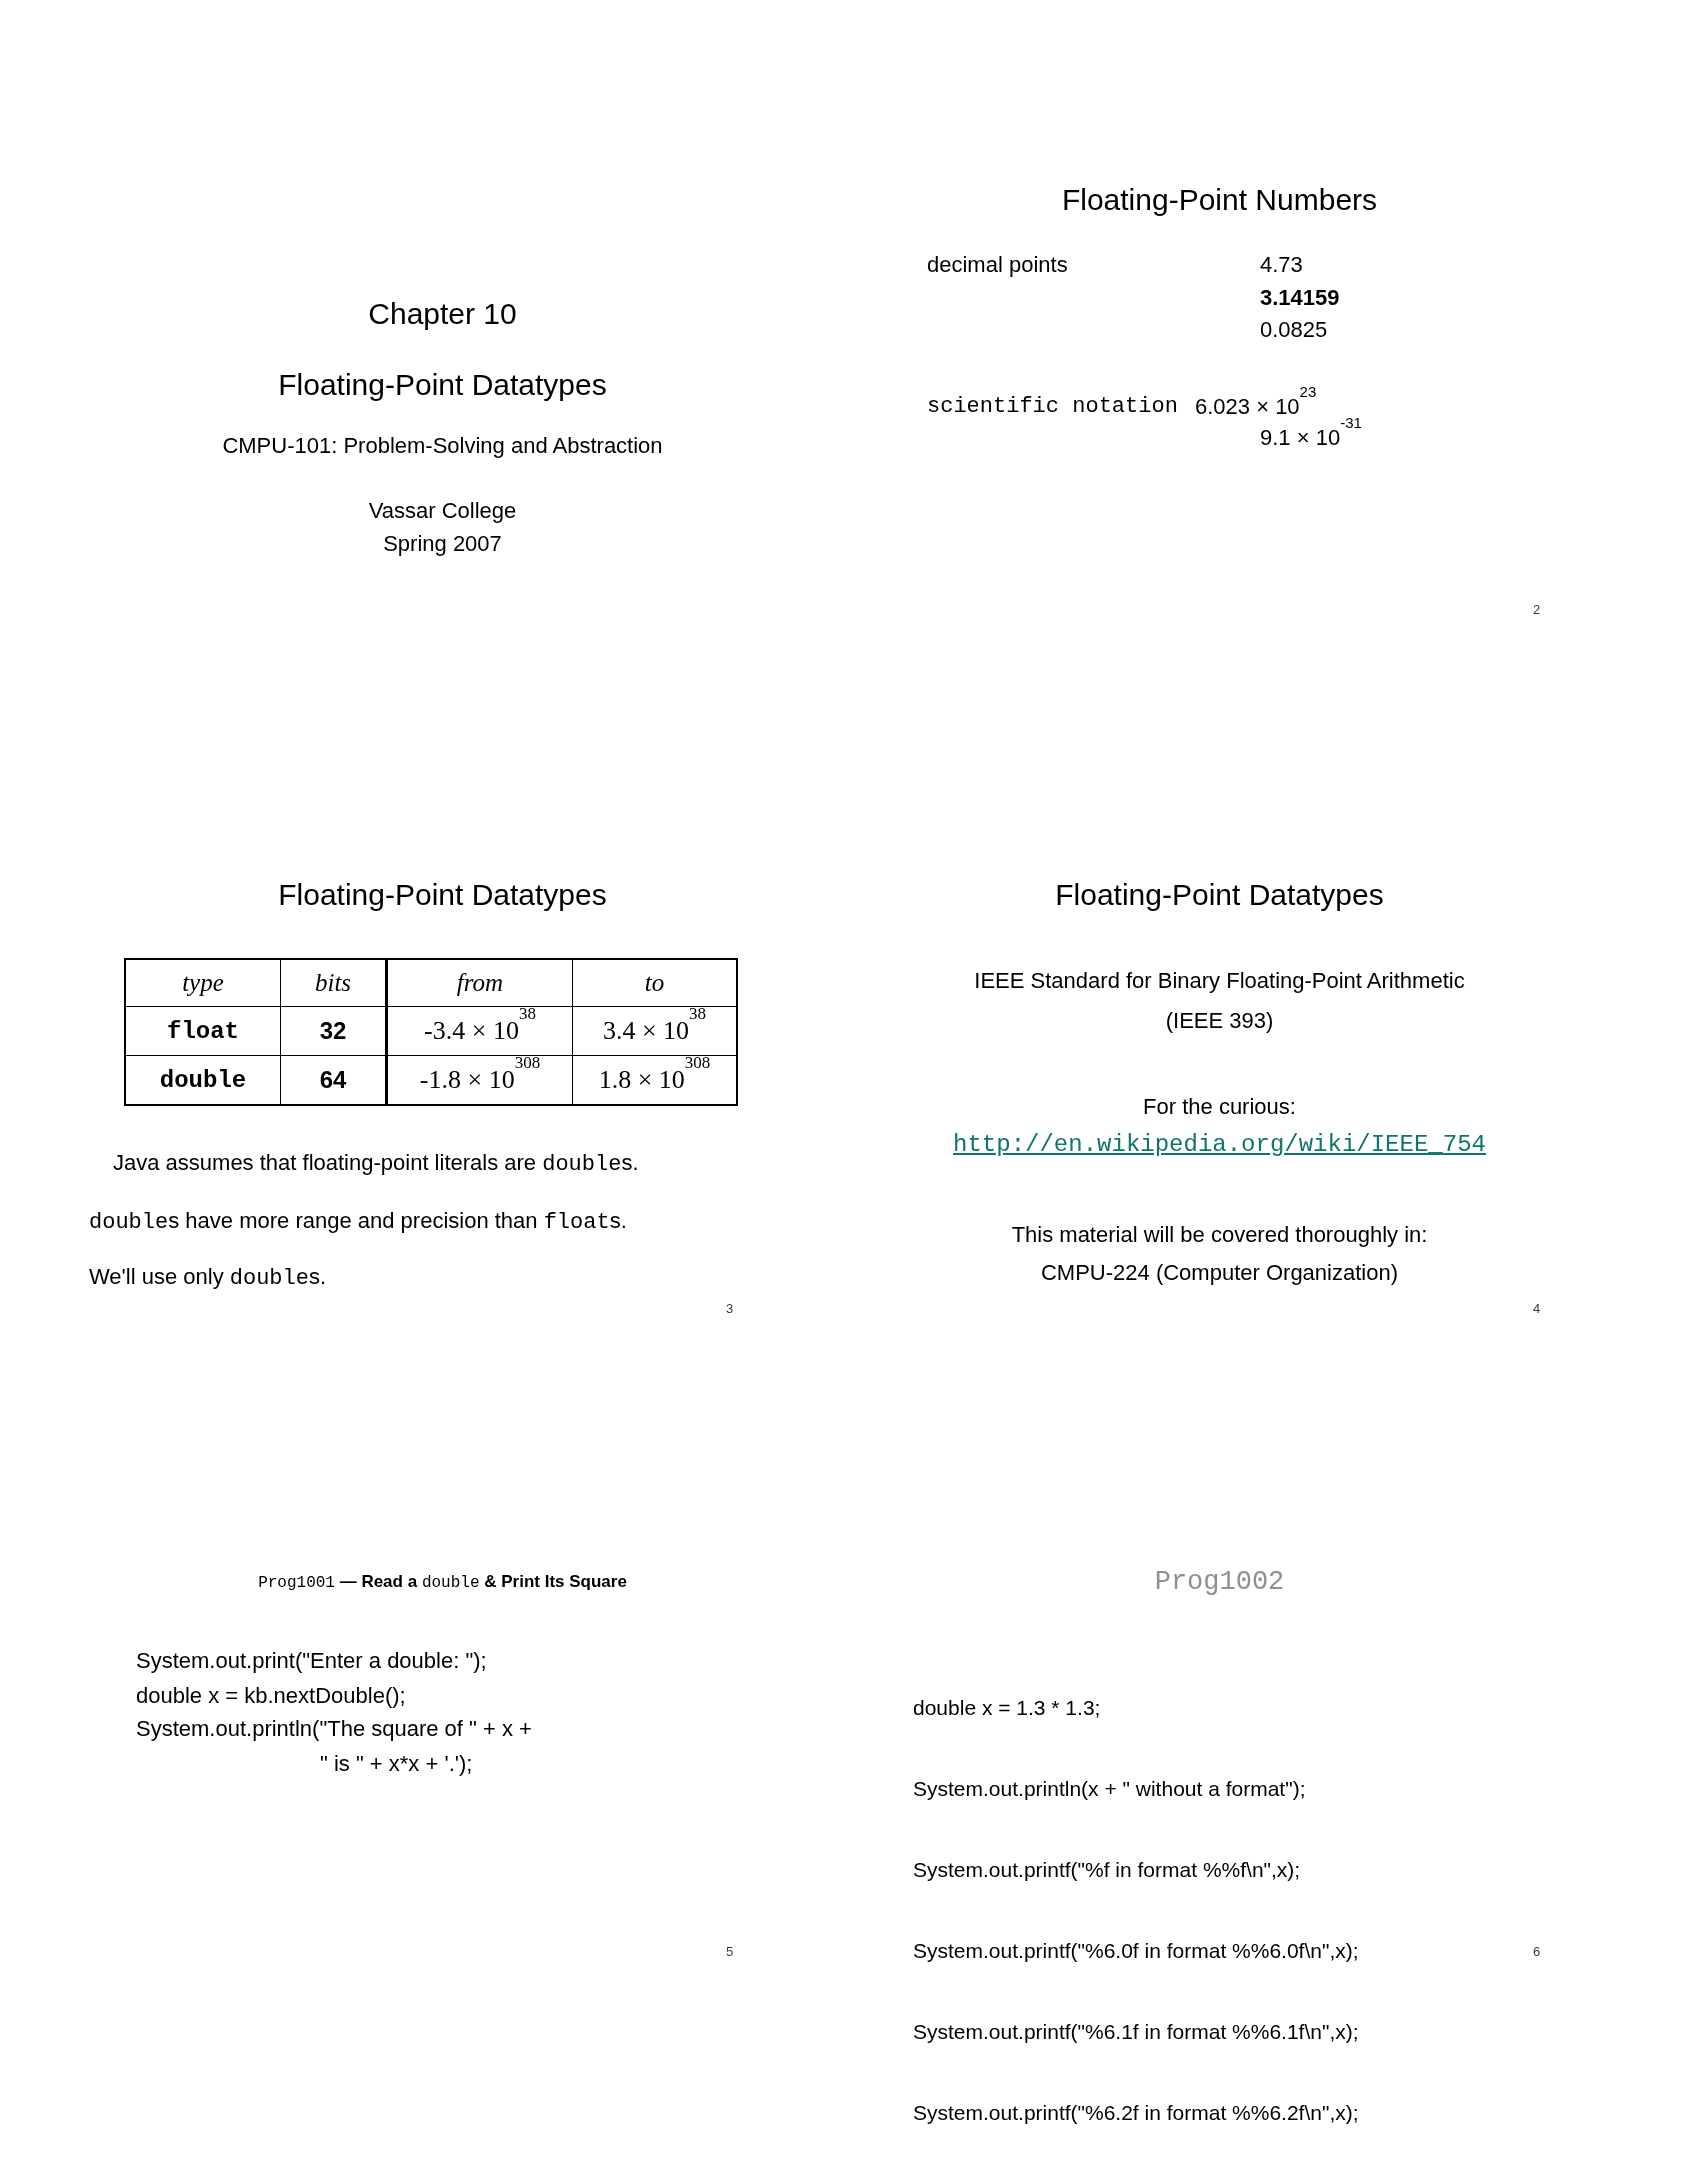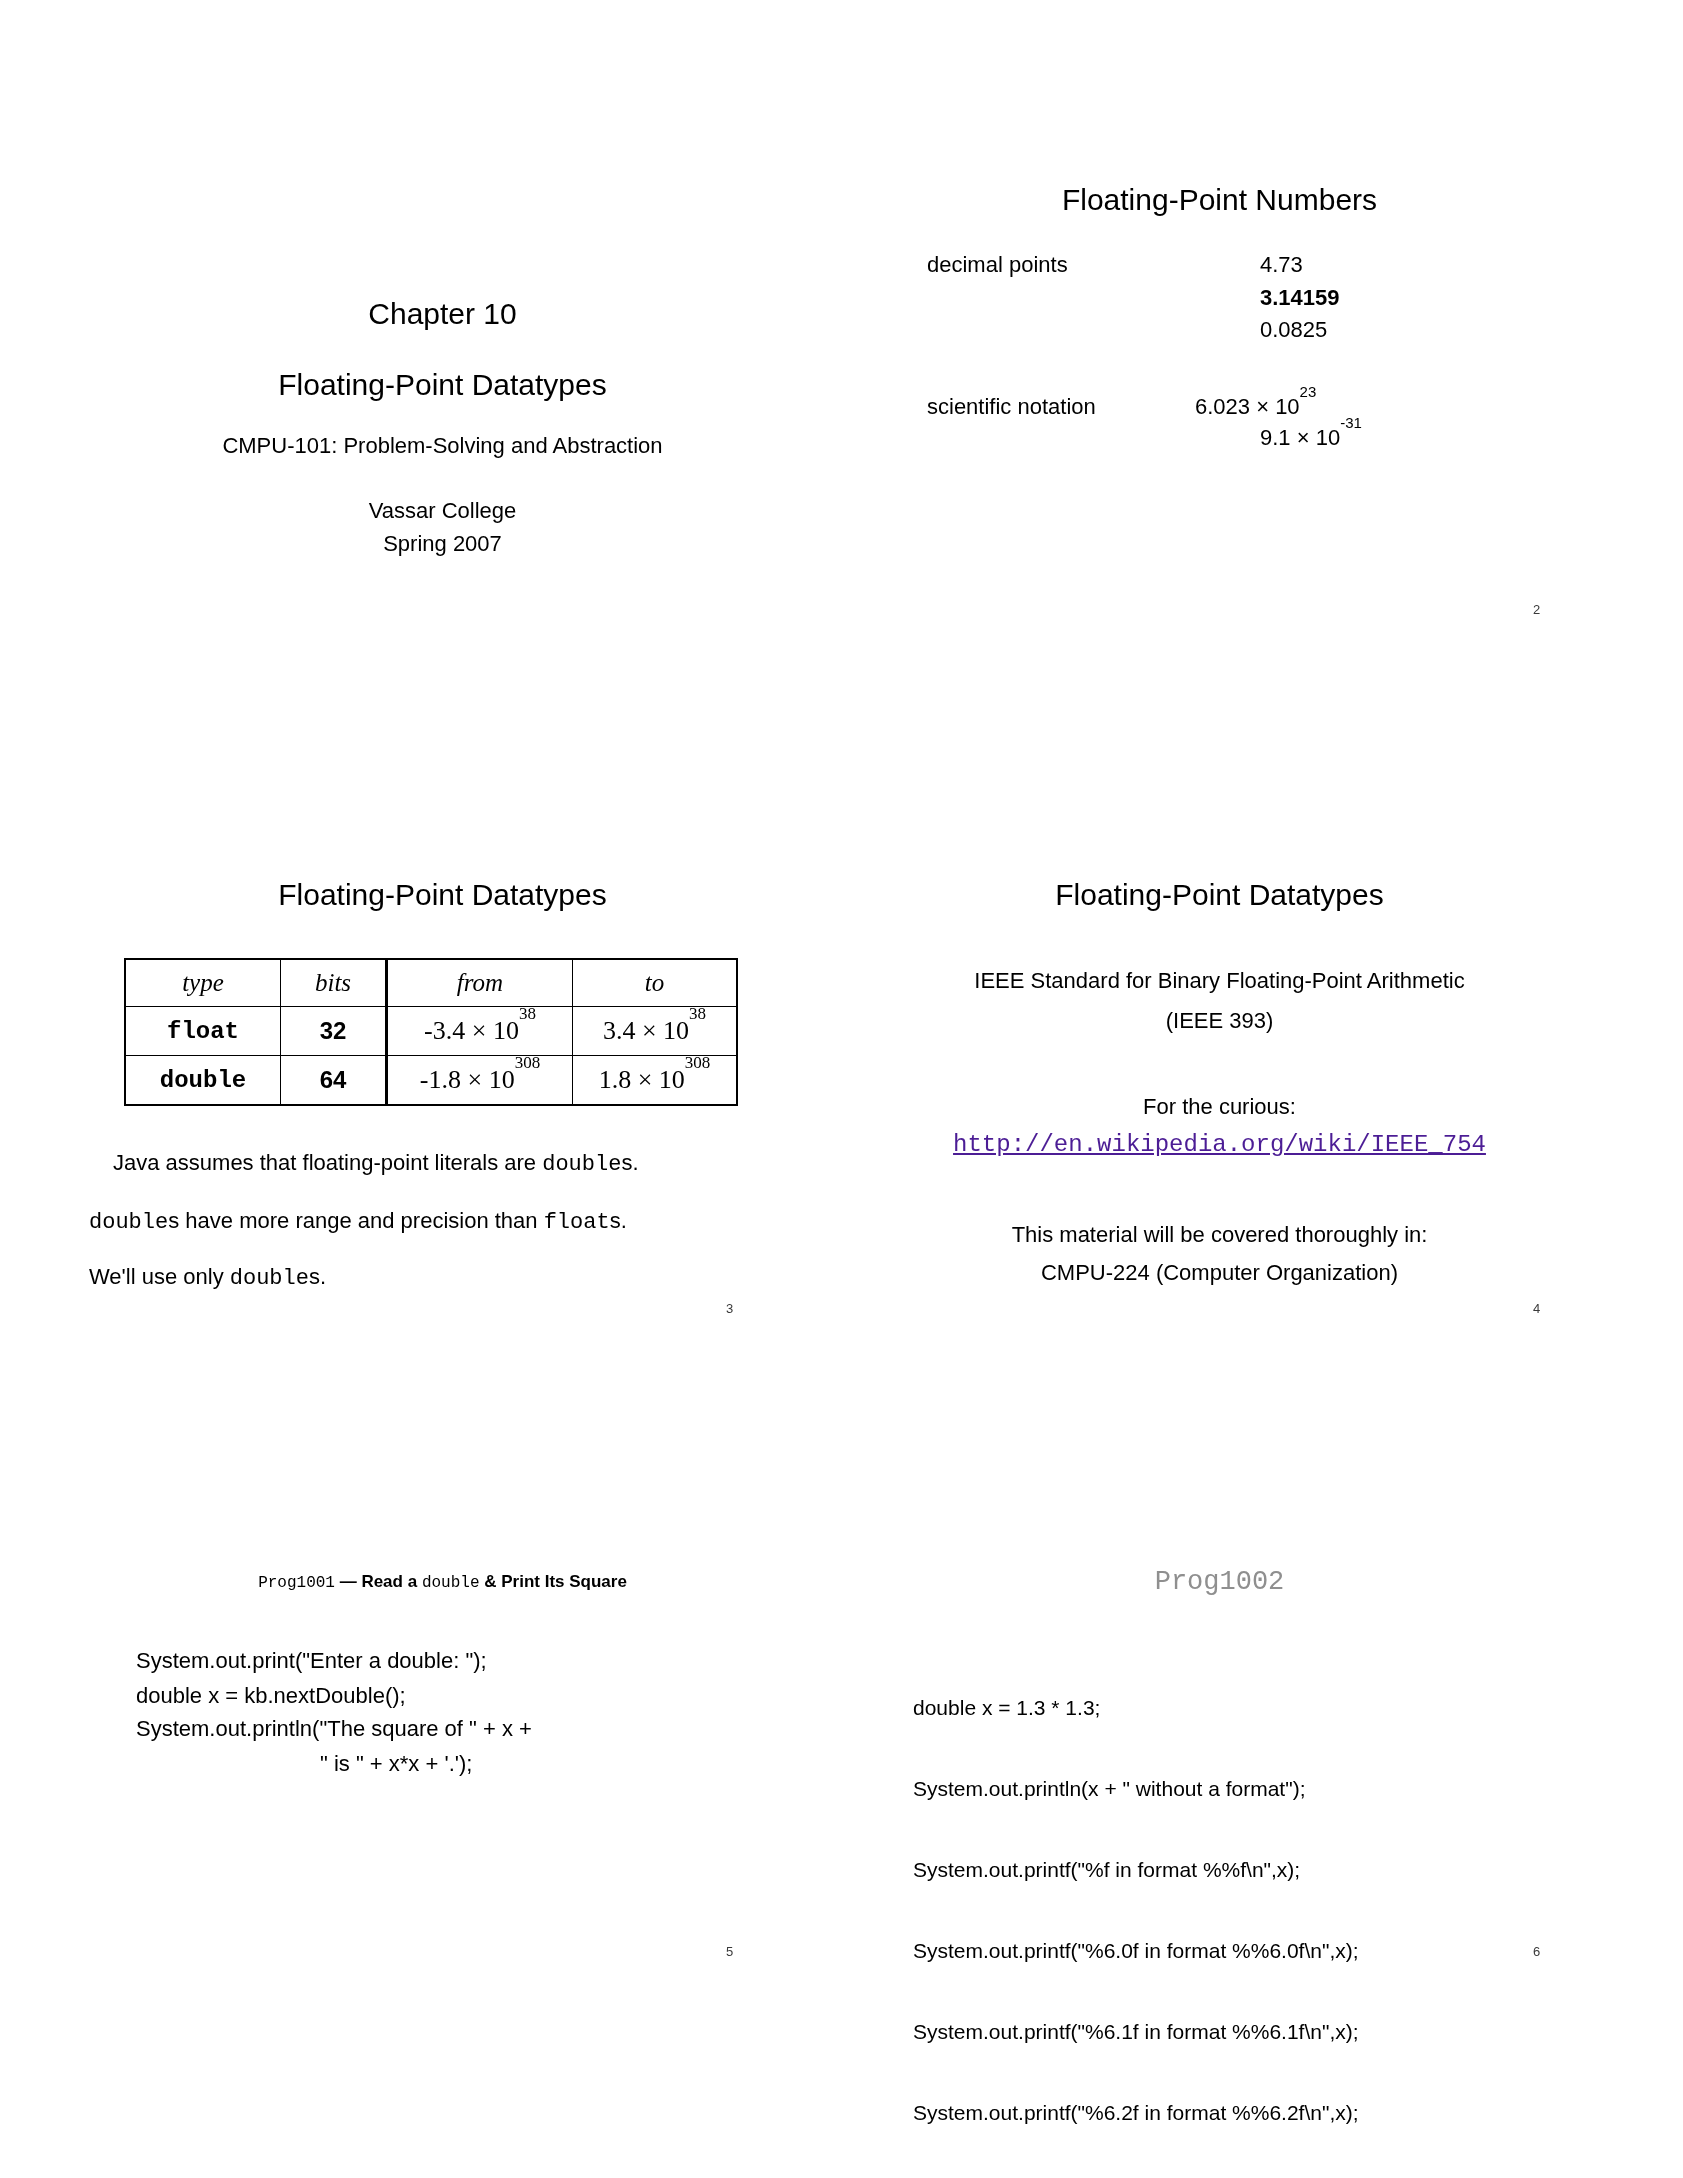--- a/index.html
+++ b/index.html
@@ -21,21 +21,21 @@
   .s1 .inst{top:211px;}
   .s1 .term{top:244px;}
 
   
   .s2{left:866px;top:168px;width:707px;height:465px;}
   .s2 .title{top:15px;}
   .s2 .dec-label{left:61px;top:84px;}
   .s2 .dec-v0{left:394px;top:84px;}
   .s2 .dec-v1{left:394px;top:117px;font-weight:bold;}
   .s2 .dec-v2{left:394px;top:149px;}
-  .s2 .sci-label{left:61px;top:226px;}
+  .s2 .sci-label{left:61px;top:226px;font-family:Liberation Mono, monospace;}
   .s2 .sci-v0{left:329px;top:226px;}
   .s2 .sci-v1{left:394px;top:257px;}
   sup.sp2{font-size:15px;line-height:0;position:relative;top:-9px;}
 
   
   .s3{left:89px;top:871px;width:707px;height:455px;}
   .s3 .title{top:7px;}
   .ftable{position:absolute;left:35px;top:87px;border-collapse:collapse;border:2px solid #000;}
   .ftable th,.ftable td{border:1px solid #000;text-align:center;padding:0;}
   .ftable th{font-family:"Liberation Serif","DejaVu Serif",serif;font-style:italic;
@@ -53,21 +53,21 @@
   .s3 .line2{left:0;top:337px;}
   .s3 .line3{left:0;top:393px;}
   .s3 .mono{font-size:22px;}
 
   
   .s4{left:866px;top:871px;width:707px;height:455px;}
   .s4 .title{top:7px;}
   .s4 .std{top:97px;}
   .s4 .paren{top:137px;}
   .s4 .curious{top:223px;}
-  .s4 .link{top:260px;font-size:24px;color:#4c1d95;text-decoration:underline;}
+  .s4 .link{top:260px;font-size:24px;color:#0f766e;text-decoration:underline;}
   .s4 .covered{top:351px;}
   .s4 .course2{top:389px;}
 
   
   .s5{left:89px;top:1564px;width:707px;height:406px;}
   .s5 .title{top:8px;font-size:17px;font-weight:bold;}
   .s5 .title .mono{font-size:16px;font-weight:normal;}
   .s5 .c0{left:47px;top:84px;}
   .s5 .c1{left:47px;top:119px;}
   .s5 .c2{left:47px;top:152px;}

